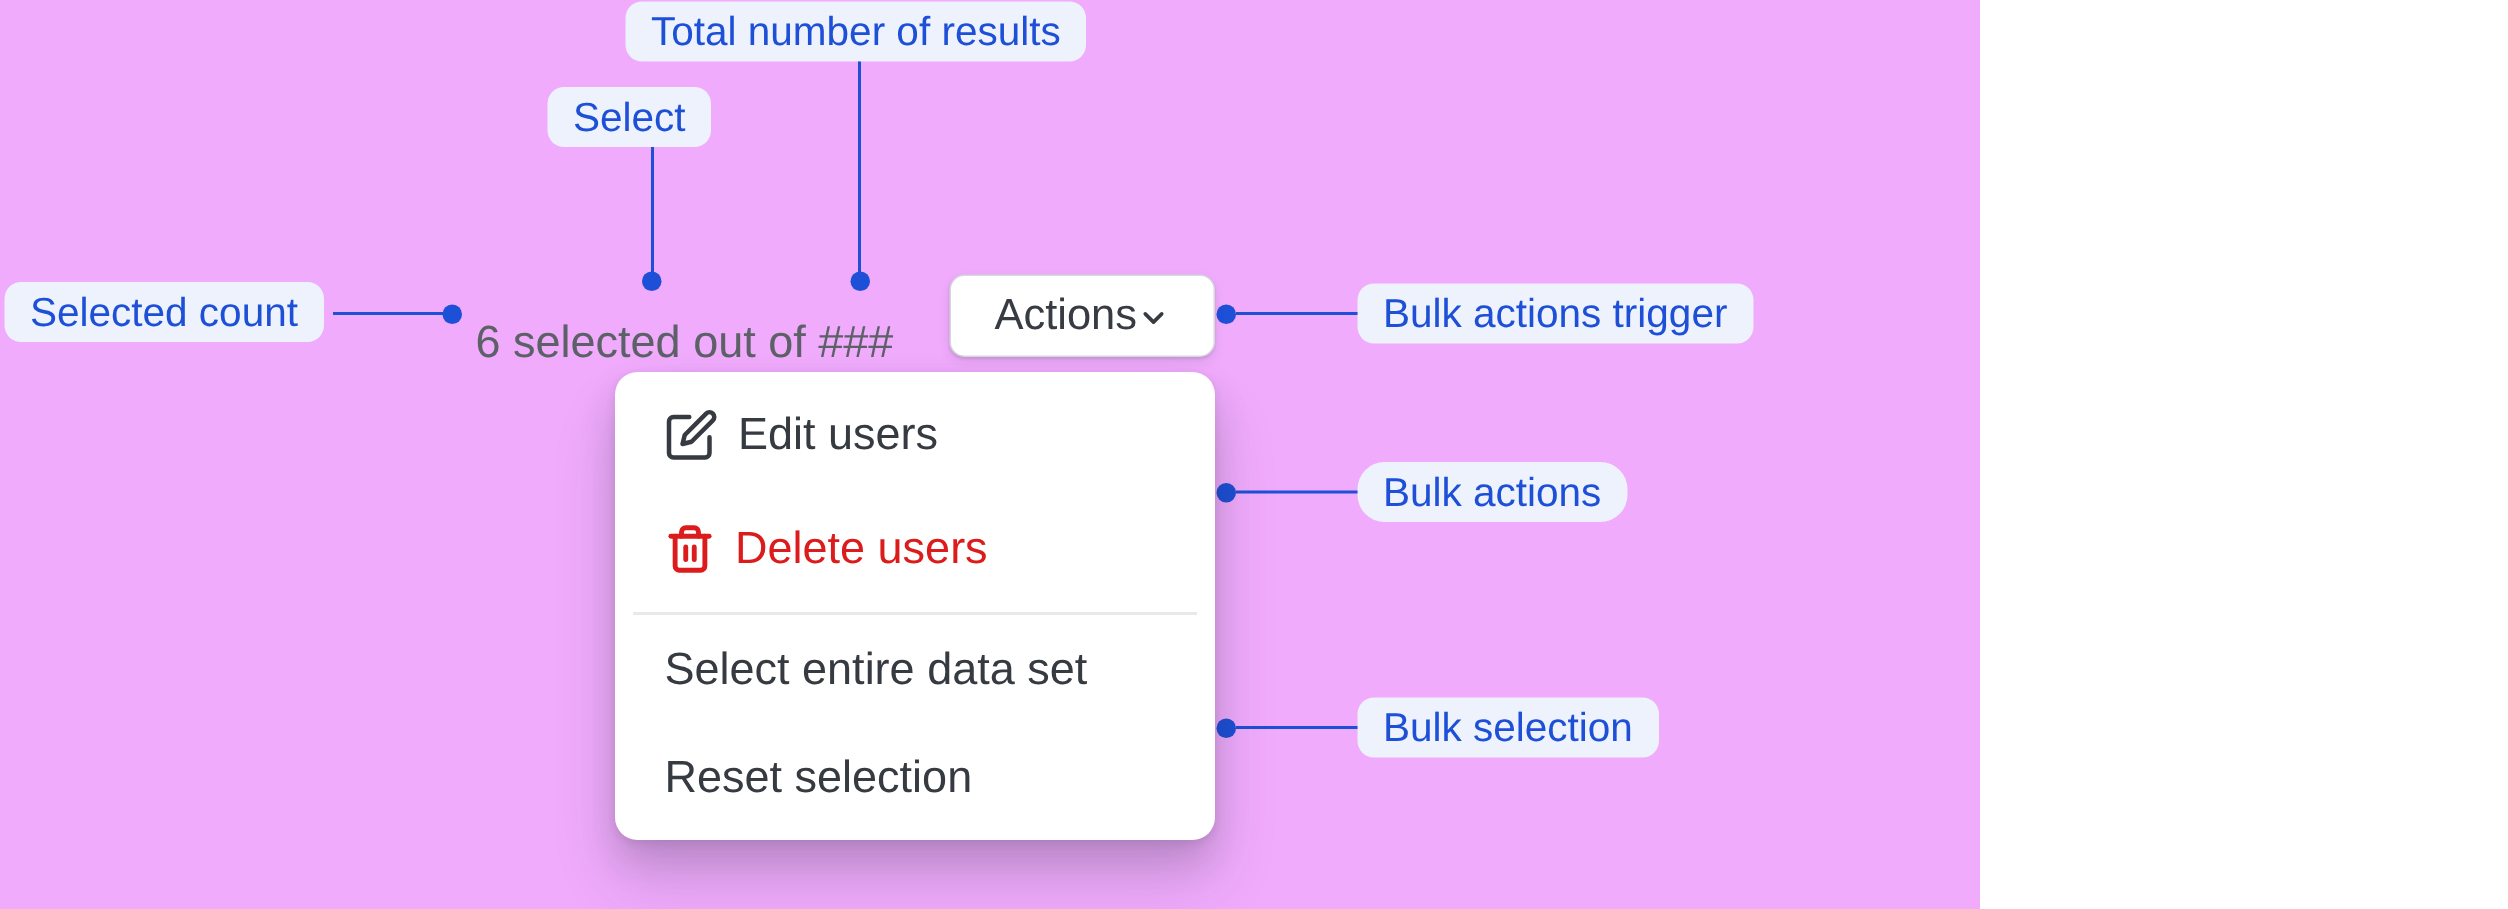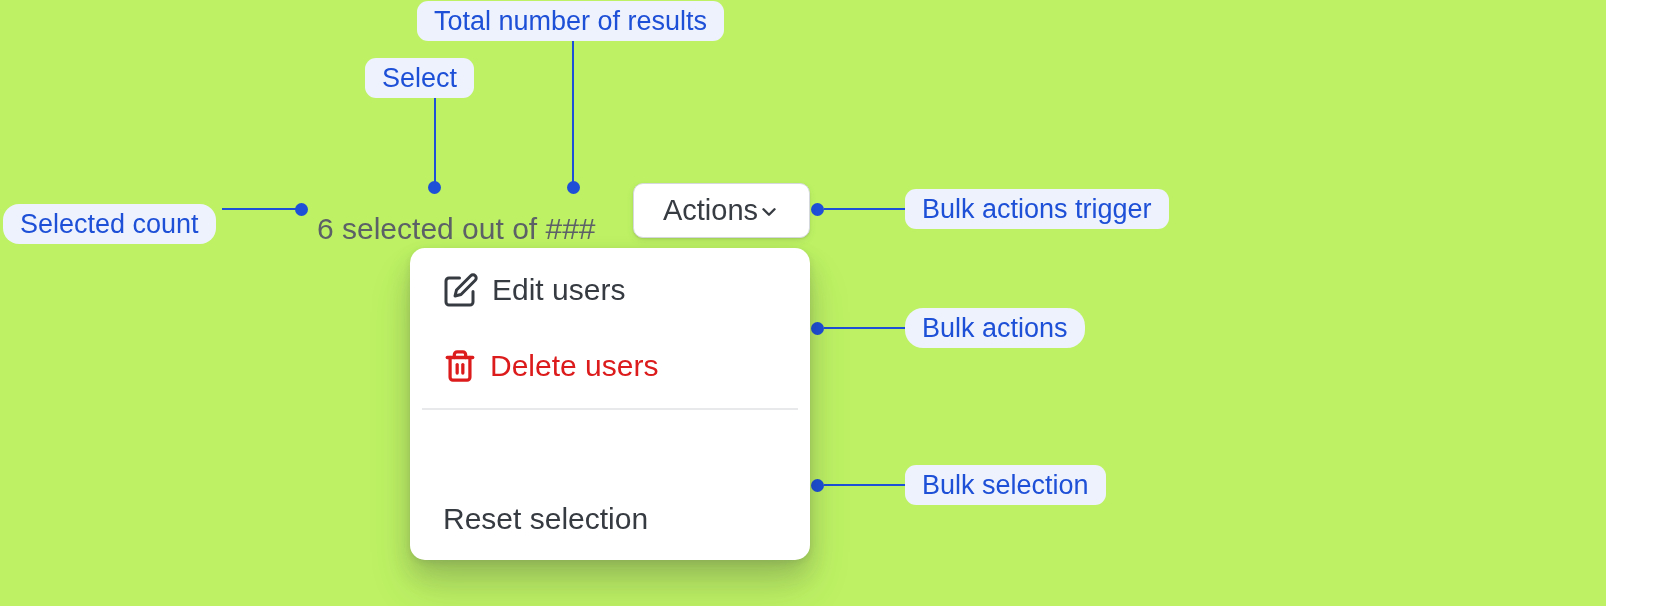--- a/index.html
+++ b/index.html
@@ -1,36 +1,36 @@
 <!DOCTYPE html>
 <html><head>
 <meta charset="utf-8">
 <style>
   html,body{margin:0;padding:0;background:#ffffff;}
   .stage{
     position:relative;
-    width:1606px;height:606px;
-    background:#bef264;
+    width:1320px;height:606px;
+    background:#f0abfc;
     font-family:"Liberation Sans","DejaVu Sans",sans-serif;
     overflow:hidden;
   }
   
   .pill{
     position:absolute;
     height:40px;line-height:40px;
     padding:0 17px;
     background:#edf2fd;
     color:#1d4fd7;
     font-size:27px;font-weight:500;
     border-radius:11px;
     white-space:nowrap;
   }
   .pill-total{left:417px;top:1px;}
   .pill-message{left:365px;top:58px;}
-  .pill-selected{left:3px;top:204px;border-radius:16px;}
+  .pill-selected{left:3px;top:188px;}
   .pill-trigger{left:905px;top:189px;}
   .pill-bulk-actions{left:905px;top:308px;border-radius:18px;}
   .pill-bulk-selection{left:905px;top:465px;}
   
   .vline,.hline{position:absolute;background:#1d4fd7;}
   .vline{width:2px;}
   .hline{height:2px;}
   .line-total{left:572px;top:41px;height:142px;}
   .line-message{left:434px;top:98px;height:85px;}
   .line-selected{left:222px;top:208px;width:78px;}
@@ -152,20 +152,23 @@
           <path d="M19 6v14a2 2 0 0 1-2 2H7a2 2 0 0 1-2-2V6m3 0V4a2 2 0 0 1 2-2h4a2 2 0 0 1 2 2v2"></path>
           <line x1="10" y1="11" x2="10" y2="17"></line>
           <line x1="14" y1="11" x2="14" y2="17"></line>
         </svg>
       </span>
       <span>Delete users</span>
     </div>
 
     <div class="menu-divider"></div>
 
+    <div class="menu-item menu-item-select-all">
+      <span>Select entire data set</span>
+    </div>
 
     <div class="menu-item menu-item-reset">
       <span>Reset selection</span>
     </div>
 
   </div>
 
 </div>
 
 </body></html>

